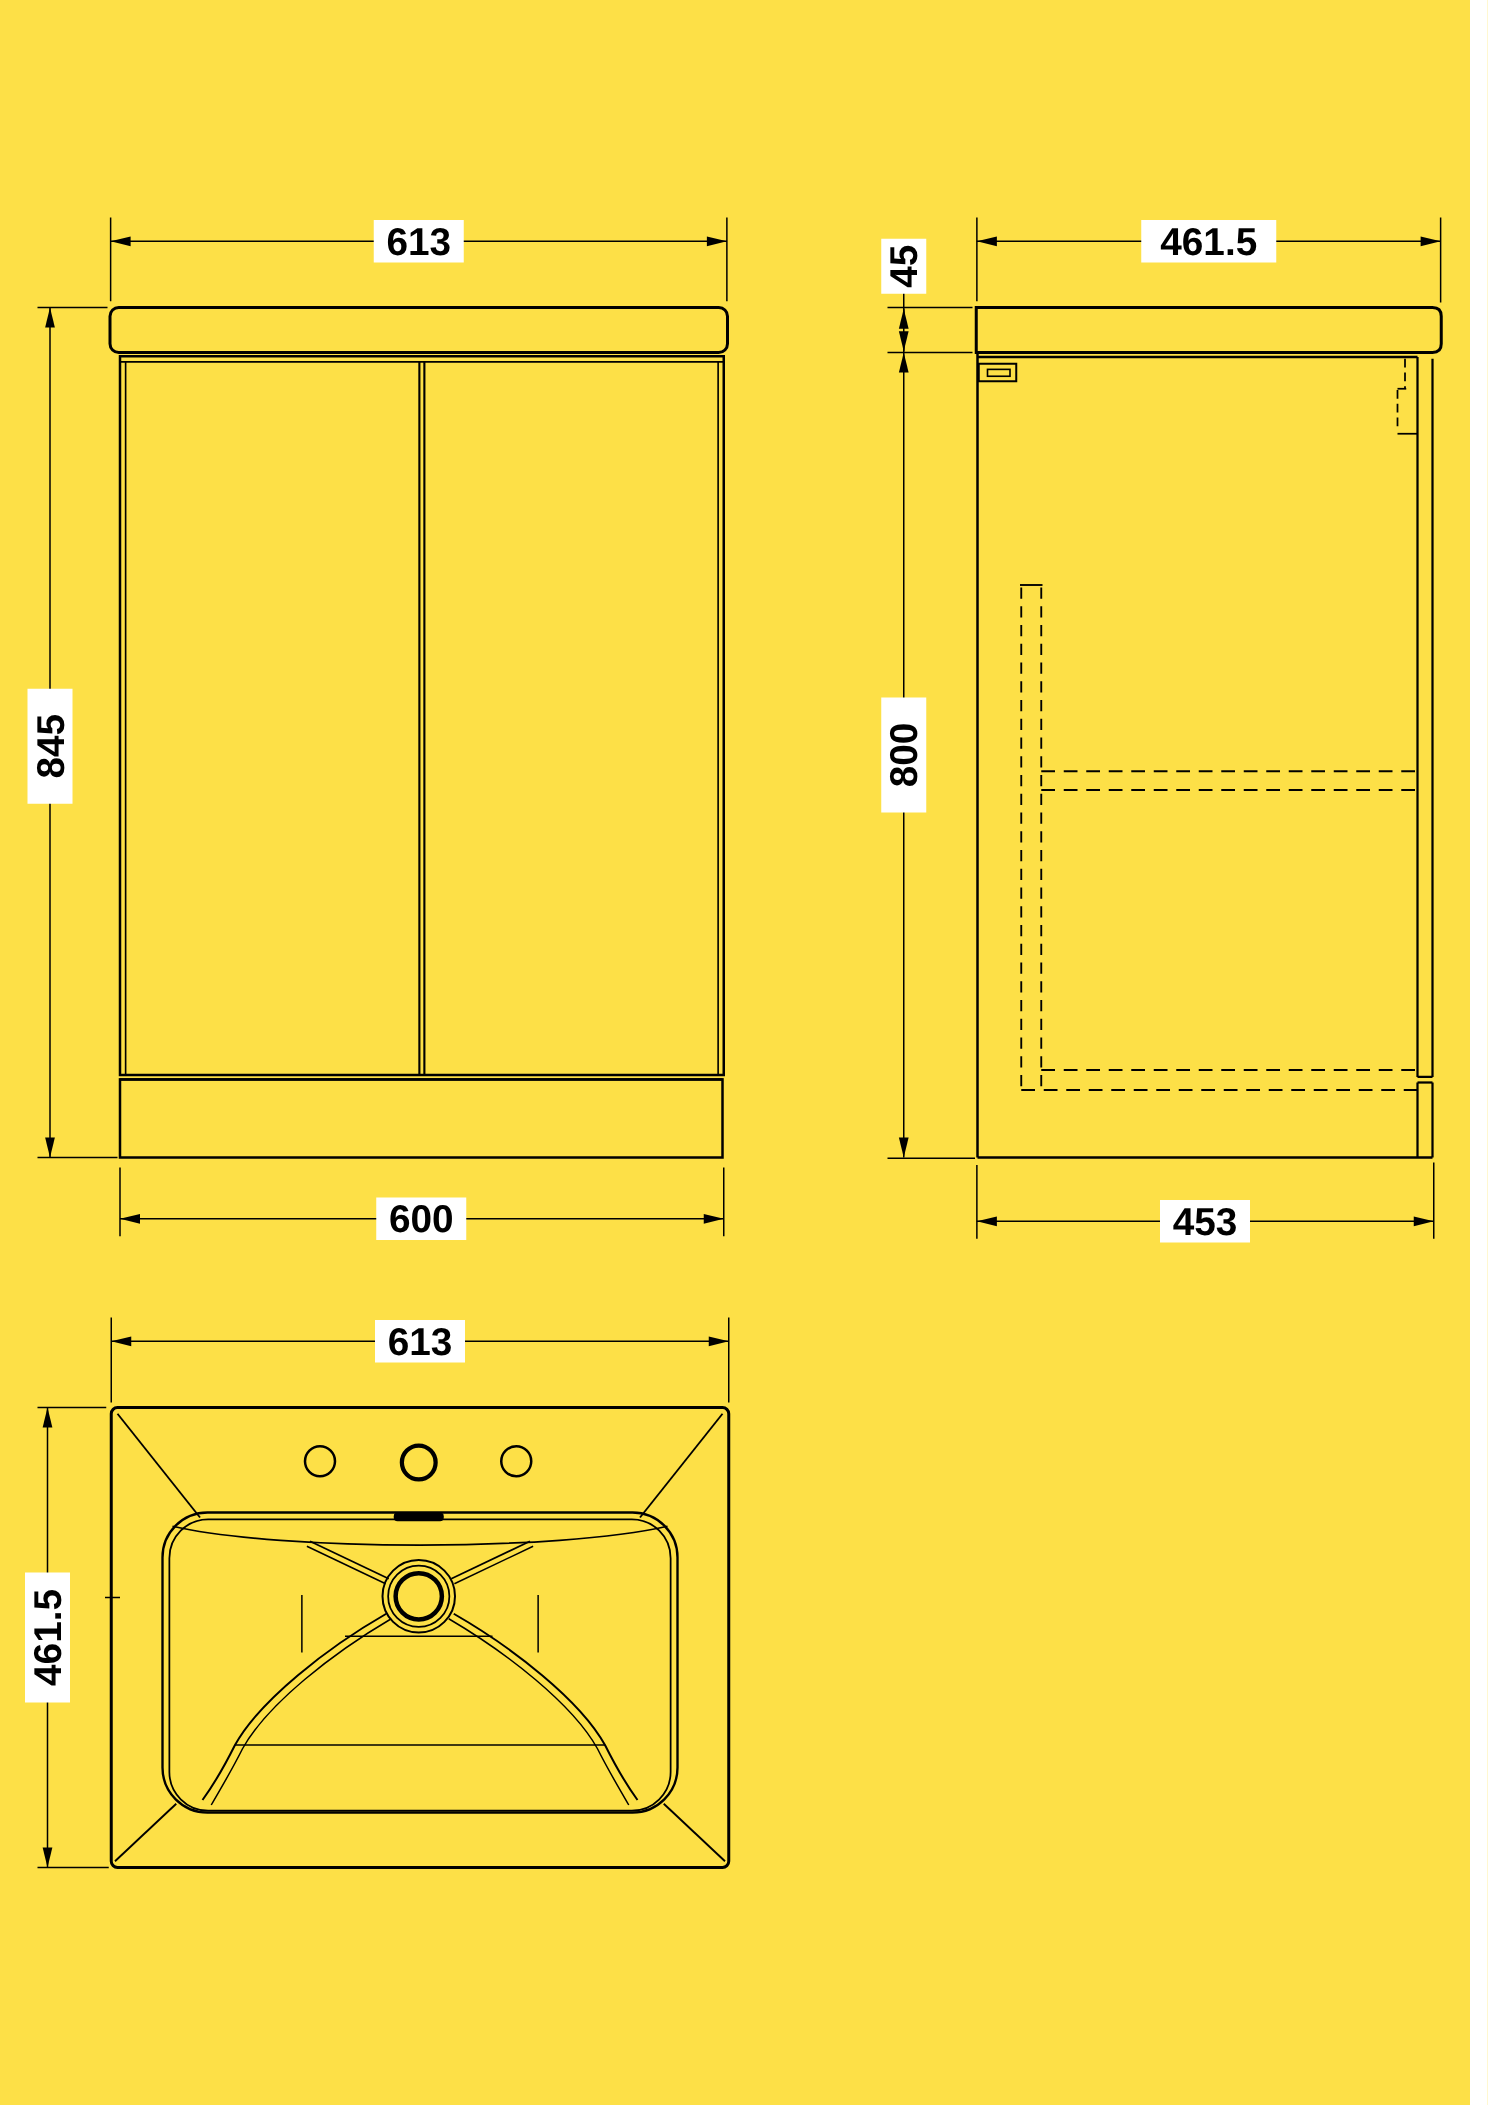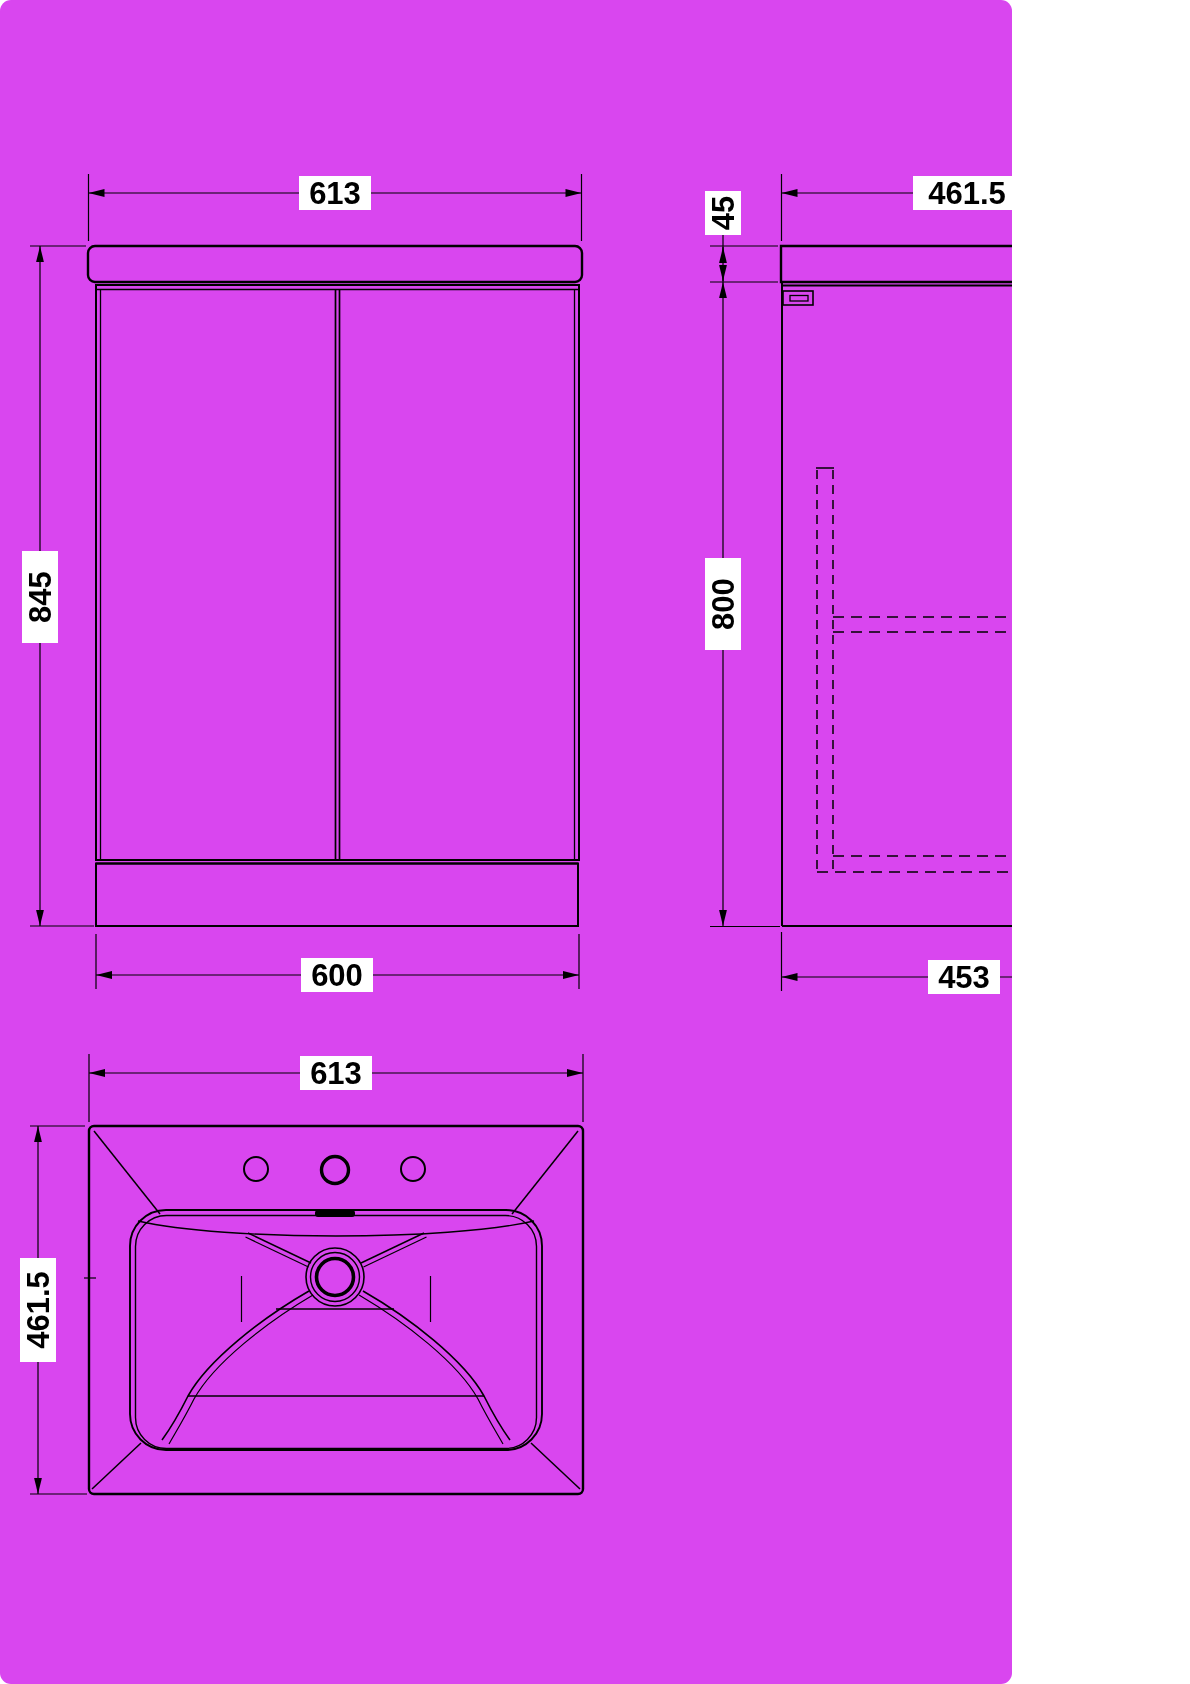--- a/index.html
+++ b/index.html
@@ -2,25 +2,24 @@
 <html><head>
 <meta charset="utf-8">
 <style>
   html, body {
     margin: 0;
     padding: 0;
     background: #ffffff;
   }
   .sheet {
     position: relative;
-    width: 1012px;
+    width: 1176px;
     height: 1684px;
-    background: #d946ef;
+    background: #fde047;
     overflow: hidden;
-    border-radius: 11px;
   }
   svg { display: block; }
   .dim-text {
     font-family: "Liberation Sans", "DejaVu Sans", sans-serif;
     font-weight: bold;
     font-size: 31px;
     fill: #000000;
     letter-spacing: 0px;
   }
 </style>

